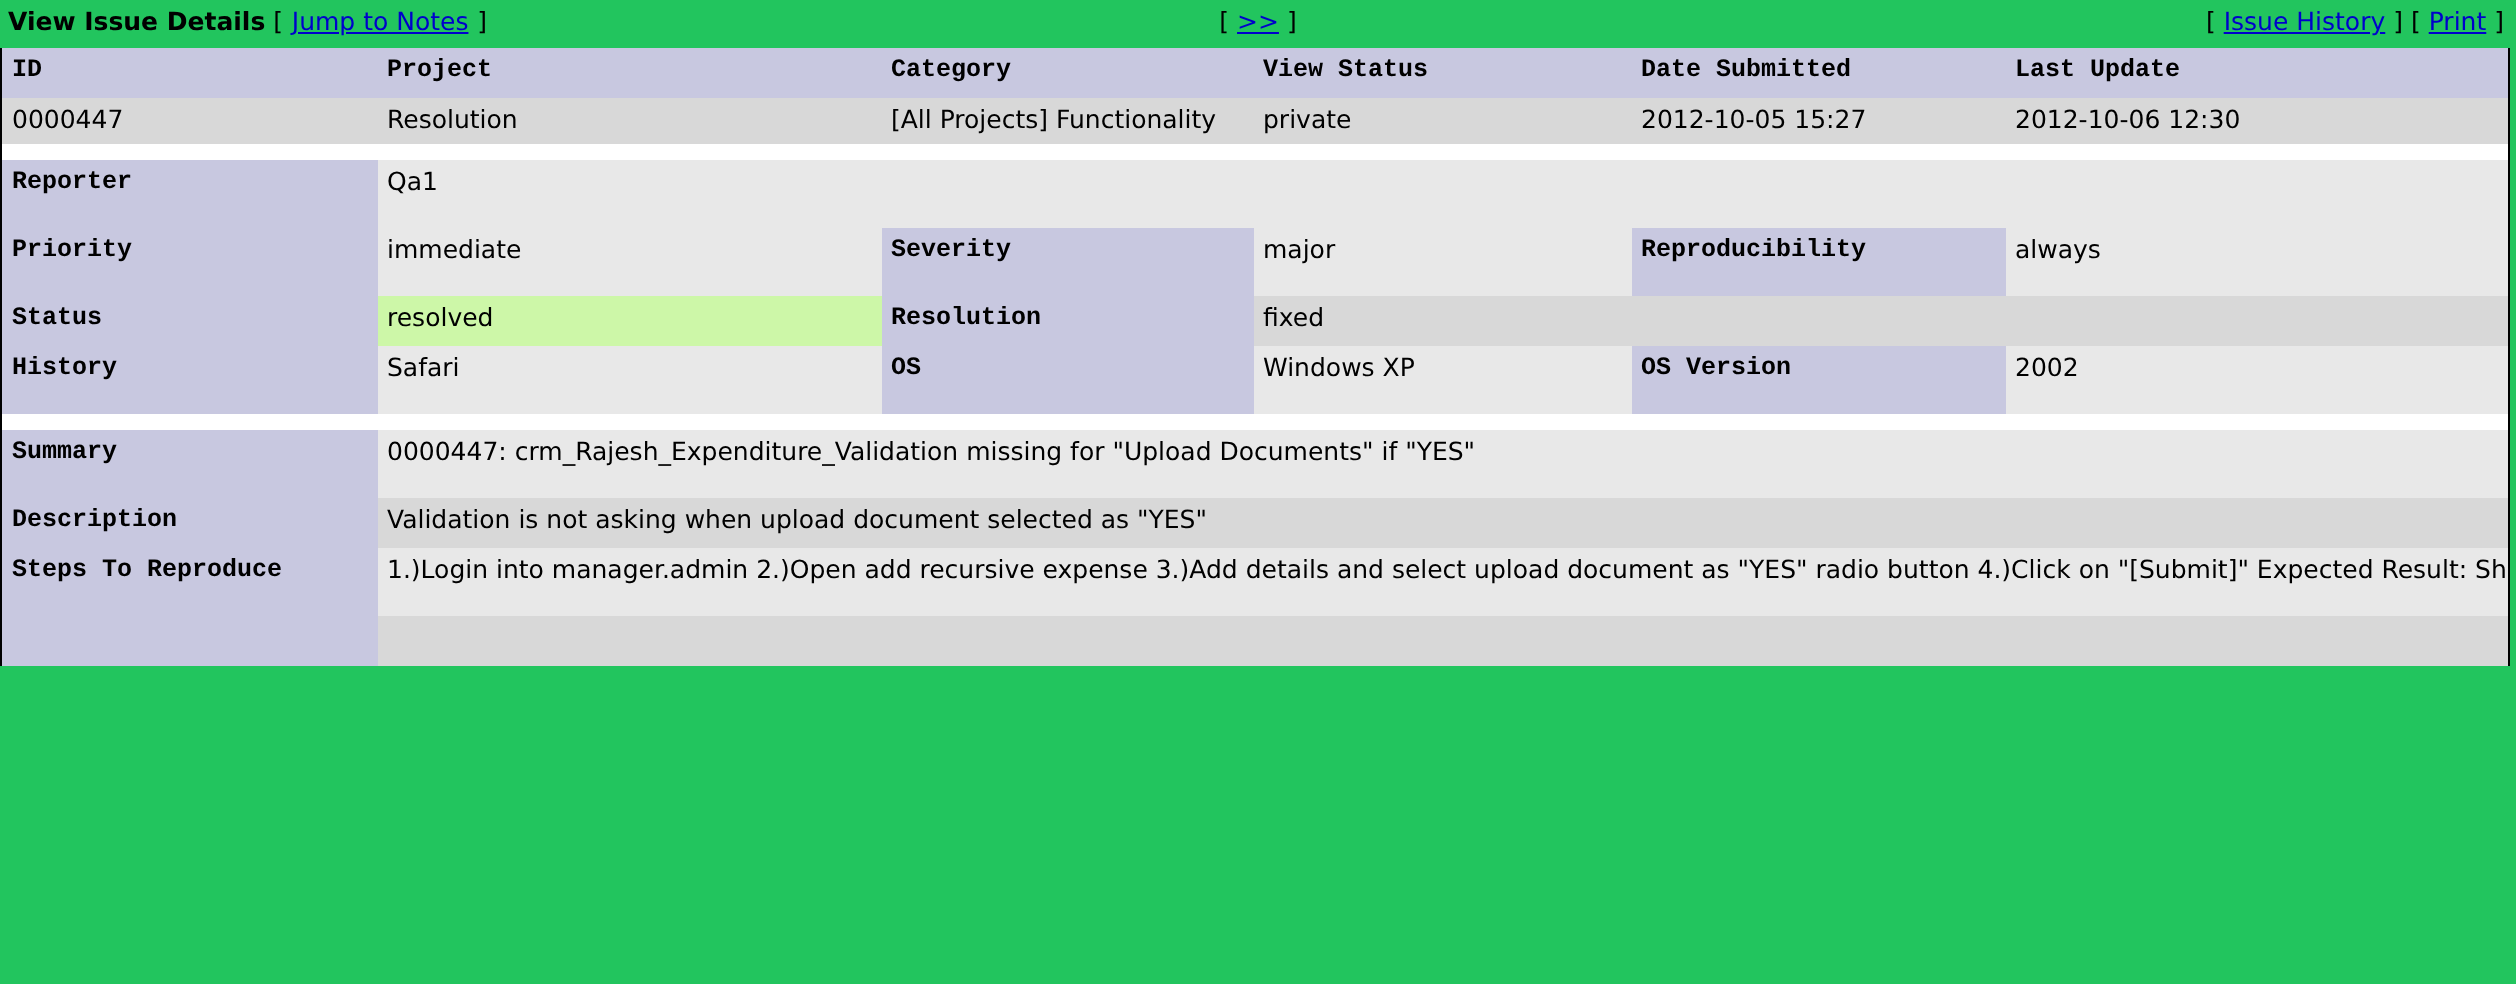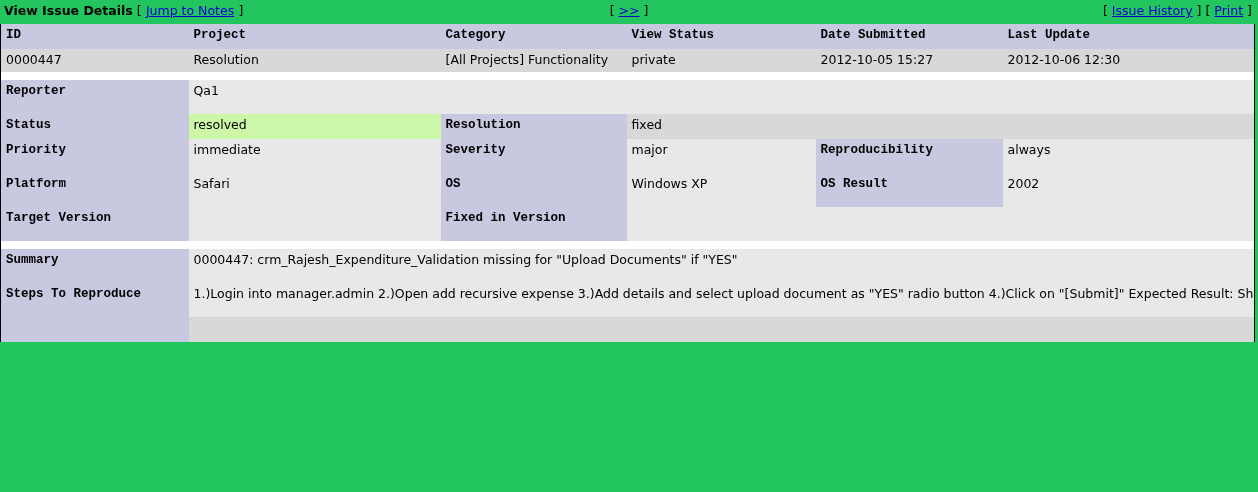--- a/index.html
+++ b/index.html
@@ -159,63 +159,60 @@
       </tr>
 
       <tr>
         <td class="cat">Reporter</td>
         <td class="r1">Qa1</td>
         <td class="r1 blank-e" colspan="4"></td>
       </tr>
 
 
       <tr>
-        <td class="cat">Status</td>
-        <td class="hl">resolved</td>
-        <td class="cat">Resolution</td>
-        <td class="r2">fixed</td>
-        <td class="r2 blank-d" colspan="2"></td>
-      </tr>
-
-      <tr>
         <td class="cat">Priority</td>
         <td class="r1">immediate</td>
         <td class="cat">Severity</td>
         <td class="r1">major</td>
         <td class="cat">Reproducibility</td>
         <td class="r1">always</td>
       </tr>
 
       <tr>
-        <td class="cat">Platform</td>
+        <td class="cat">Status</td>
+        <td class="hl">resolved</td>
+        <td class="cat">Resolution</td>
+        <td class="r2">fixed</td>
+        <td class="r2 blank-d" colspan="2"></td>
+      </tr>
+
+      <tr>
+        <td class="cat">History</td>
         <td class="r1">Safari</td>
         <td class="cat">OS</td>
         <td class="r1">Windows XP</td>
-        <td class="cat">OS Result</td>
+        <td class="cat">OS Version</td>
         <td class="r1">2002</td>
       </tr>
 
 
-      <tr>
-        <td class="cat">Target Version</td>
-        <td class="r1"></td>
-        <td class="cat">Fixed in Version</td>
-        <td class="r1"></td>
-        <td class="r1 blank-e" colspan="2"></td>
-      </tr>
 
       <tr class="spacer">
         <td colspan="6"></td>
       </tr>
 
       <tr>
         <td class="cat">Summary</td>
         <td class="r1" colspan="5">0000447: crm_Rajesh_Expenditure_Validation missing for "Upload Documents" if "YES"</td>
       </tr>
 
+      <tr>
+        <td class="cat">Description</td>
+        <td class="r2" colspan="5">Validation is not asking when upload document selected as "YES"</td>
+      </tr>
 
       <tr>
         <td class="cat steps-label">Steps To Reproduce</td>
         <td class="r1 wrapcell steps-body" colspan="5">1.)Login into manager.admin
 2.)Open add recursive expense
 3.)Add details and select upload document as "YES" radio button
 4.)Click on "[Submit]"
 
 Expected Result:
 Should display pop up message as "Please upload Documents"

